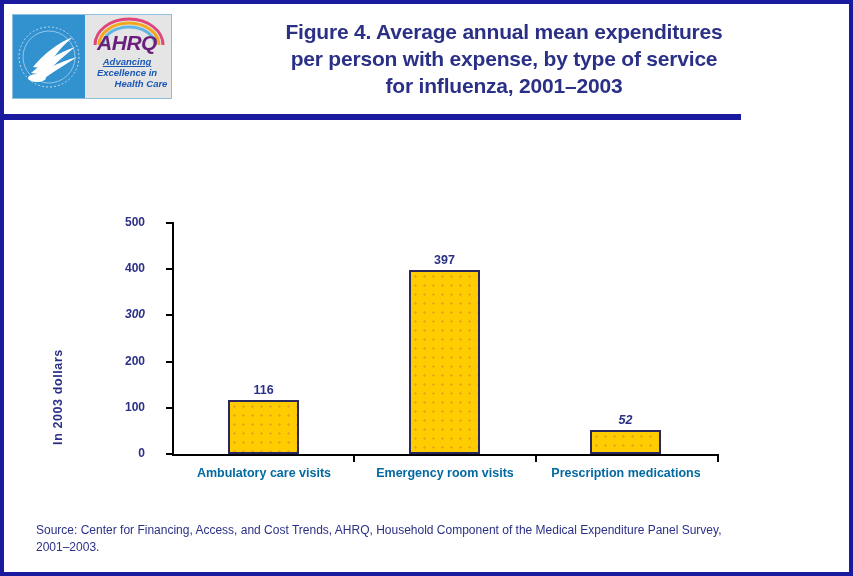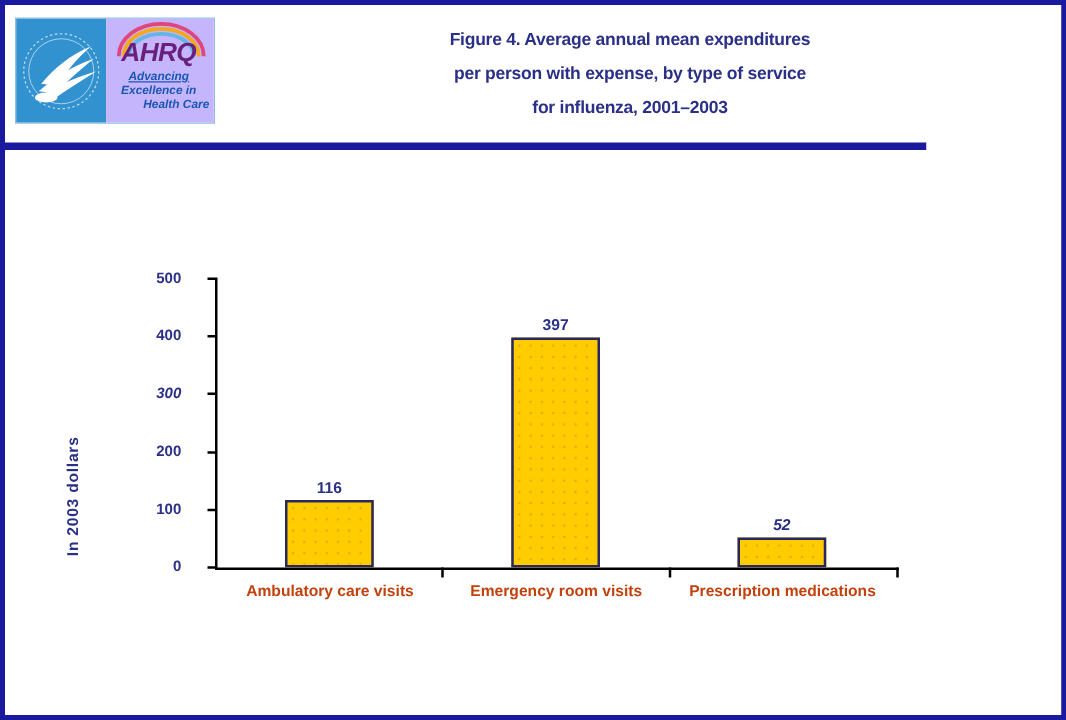--- a/index.html
+++ b/index.html
@@ -42,21 +42,21 @@
   #hhs-seal {
     width: 72px;
     height: 100%;
     background: #3291cf;
     position: relative;
     overflow: hidden;
   }
   #ahrq-mark {
     flex: 1;
     position: relative;
-    background: #c4b5fd;
+    background: #e5e5e5;
     overflow: hidden;
   }
   .ahrq-text {
     position: absolute;
     left: 0;
     right: 2px;
     text-align: center;
     color: #6b1f7c;
     font-weight: bold;
     font-style: italic;
@@ -77,21 +77,21 @@
   }
 
   #title {
     position: absolute;
     left: 180px;
     top: 14px;
     width: 640px;
     text-align: center;
     color: #2b3087;
     font-weight: bold;
-    font-size: 14px;
+    font-size: 21px;
     line-height: 27px;
     letter-spacing: -0.2px;
   }
   #header-rule {
     position: absolute;
     left: 0px;
     top: 110px;
     width: 737px;
     height: 6px;
     background: #1a1a9e;
@@ -174,21 +174,21 @@
     color: #2b3087;
     font-weight: bold;
     font-size: 12.5px;
     white-space: nowrap;
     margin-top: 11px;
   }
   .cat-label {
     position: absolute;
     top: 244px;
     text-align: left;
-    color: #c2410c;
+    color: #0369a1;
     font-weight: bold;
     font-size: 12.5px;
     white-space: nowrap;
     transform: translateX(-50%);
   }
 
   
   #source {
     position: absolute;
     left: 32px;
@@ -279,14 +279,18 @@
       <div class="bar" style="left:418px;width:71px;height:24px;font-style:italic;">
         <span class="bar-value">52</span>
       </div>
 
       <div class="cat-label" style="left:92px;">Ambulatory care visits</div>
       <div class="cat-label" style="left:273px;">Emergency room visits</div>
       <div class="cat-label" style="left:454px;">Prescription medications</div>
     </div>
   </div>
 
+  <div id="source">
+    <div>Source: Center for Financing, Access, and Cost Trends, AHRQ, Household Component of the Medical Expenditure Panel Survey,</div>
+    <div>2001–2003.</div>
+  </div>
 
 </div>
 
 </body></html>

